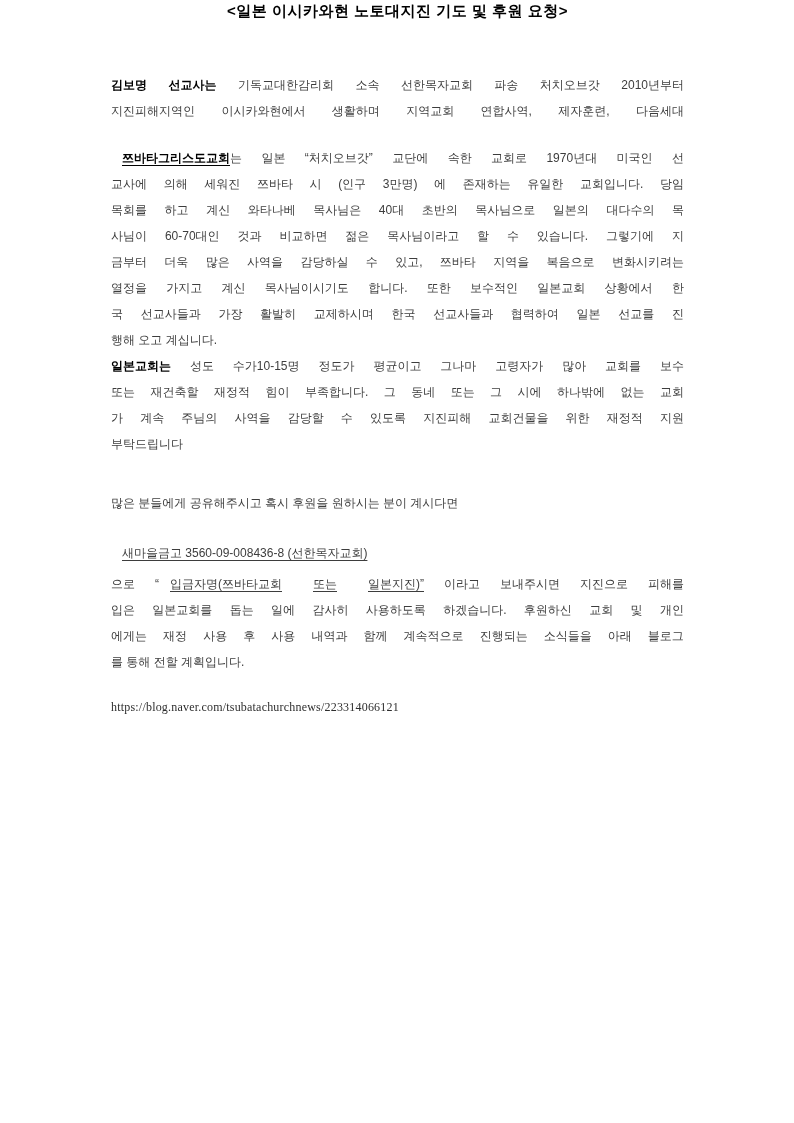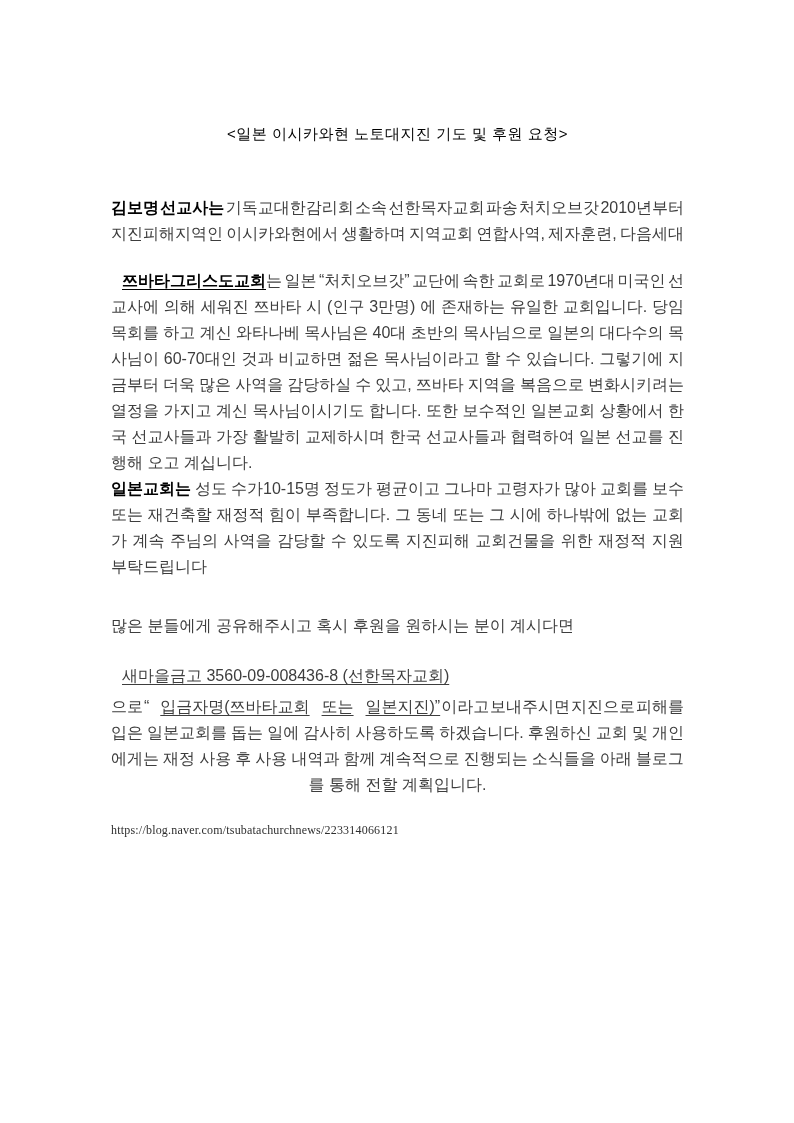--- a/index.html
+++ b/index.html
@@ -17,30 +17,29 @@
     font-family: "Liberation Sans", "DejaVu Sans", sans-serif;
     color: #3d3d3d;
   }
   .content {
     position: absolute;
     left: 111px;
     top: 0;
     width: 573px;
   }
   .doc-title {
-    margin-top: 123px;
     text-align: center;
-    font-weight: 400;
+    font-weight: 700;
     font-size: 15px;
     line-height: 22px;
     letter-spacing: 0.5px;
     color: #000000;
   }
   .para {
-    font-size: 16px;
+    font-size: 12px;
     line-height: 26px;
   }
   .line {
     height: 26px;
     white-space: pre;
   }
   .line.just {
     display: flex;
     justify-content: space-between;
     white-space: normal;
@@ -56,21 +55,21 @@
     text-decoration: underline;
     text-underline-offset: 3px;
     margin-left: 11px;
   }
   
   [data-name="paragraph-missionary-intro"]        { margin-top: 50px; }
   [data-name="paragraph-tsubata-church"]          { margin-top: 21px; }
   [data-name="paragraph-japan-church"]            {  }
   [data-name="paragraph-share-request"]           { margin-top: 33px; }
   [data-name="bank-accounts"]                     { margin-top: 24px; }
-  [data-name="paragraph-remittance-instructions"] { margin-top: 5px; text-align: center;  }
+  [data-name="paragraph-remittance-instructions"] { margin-top: 5px;  }
   .blog-url {
     margin-top: 21px;
     font-family: "Liberation Serif", "DejaVu Serif", serif;
     font-size: 12px;
     line-height: 22px;
     color: #2e2e2e;
     letter-spacing: 0.2px;
   }
 </style>
 </head>

